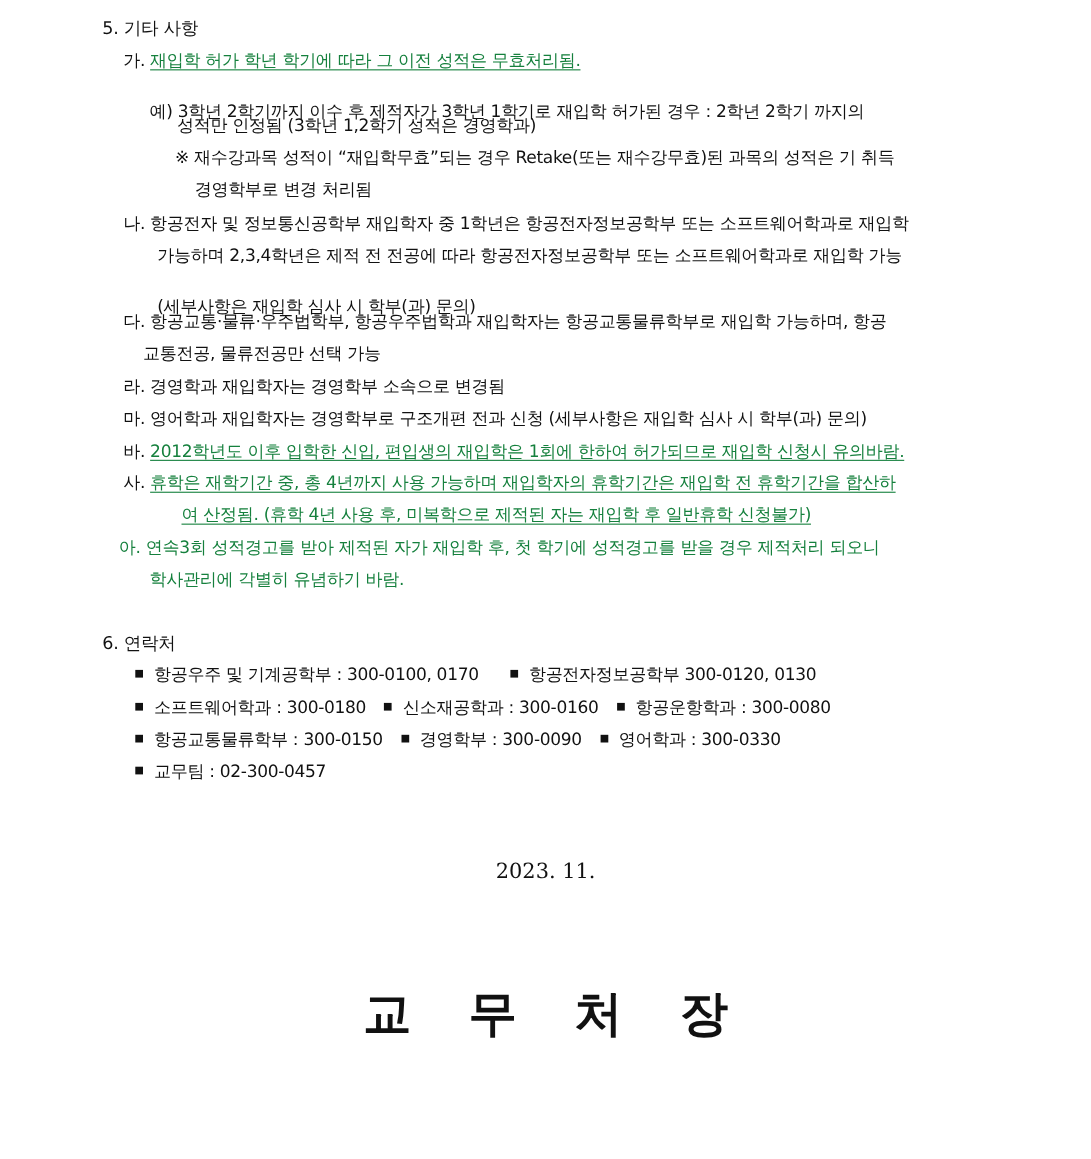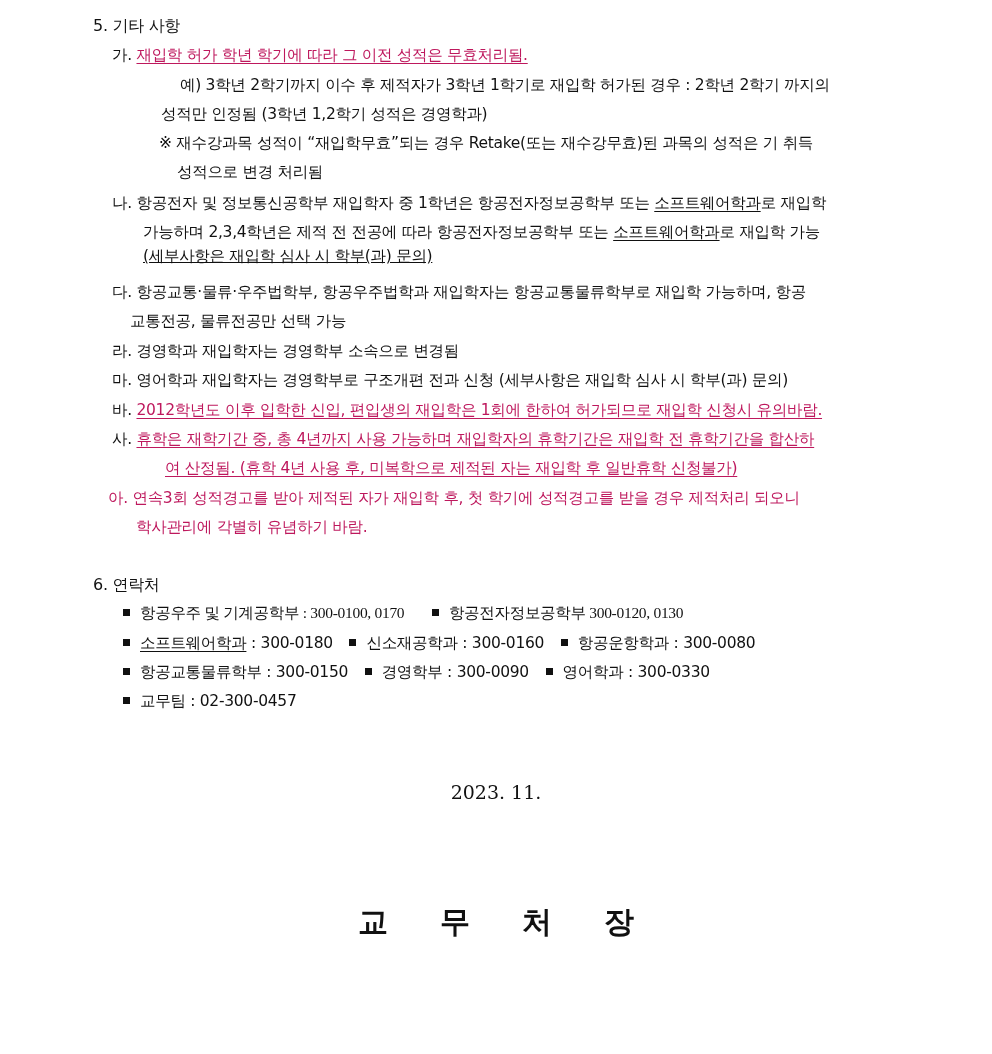--- a/index.html
+++ b/index.html
@@ -15,23 +15,23 @@
       font-family: "DejaVu Sans", "Liberation Sans", sans-serif;
       color: #111111;
       font-size: 15.5px;
     }
     .line {
       position: absolute;
       white-space: nowrap;
       line-height: 20px;
       letter-spacing: -0.3px;
     }
-    .blue { color: #be185d; }
+    .blue { color: #15803d; }
     .ul { text-decoration: underline; text-underline-offset: 3px; text-decoration-thickness: 1px; }
-    .ul-black { text-decoration: underline; text-decoration-color: #111; text-underline-offset: 3px; }
+    .ul-black { text-decoration-color: #111; text-underline-offset: 3px; }
     .heading { font-size: 16px; }
     .bullet {
       display: inline-block;
       width: 7px; height: 7px;
       background: #111;
       margin-right: 10px;
       vertical-align: 2px;
     }
     .gap { display: inline-block; width: 12px; }
     .date {
@@ -41,49 +41,49 @@
       text-align: center;
       font-family: "DejaVu Serif", "Liberation Serif", serif;
       font-size: 19px;
       line-height: 24px;
     }
     .signature {
       position: absolute;
       left: 0; width: 992px;
       top: 900px;
       text-align: center;
-      font-size: 30px;
+      font-size: 44px;
       font-weight: bold;
       line-height: 44px;
     }
     .signature span { display: inline-block; margin: 0 26px; }
   </style>
 </head>
 <body>
 
 <div class="line heading" style="left:93px; top:16px;">5. 기타 사항</div>
 
 <div class="line" style="left:112px; top:45px;">
   <span>가.</span>
   <span class="blue ul">재입학 허가 학년 학기에 따라 그 이전 성적은 무효처리됨.</span>
 </div>
 
-<div class="line" style="left:136px; top:75px;margin-left:44px;">예) 3학년 2학기까지 이수 후 제적자가 3학년 1학기로 재입학 허가된 경우 : 2학년 2학기 까지의</div>
+<div class="line" style="left:136px; top:91px;">예) 3학년 2학기까지 이수 후 제적자가 3학년 1학기로 재입학 허가된 경우 : 2학년 2학기 까지의</div>
 <div class="line" style="left:161px; top:104px;">성적만 인정됨 (3학년 1,2학기 성적은 경영학과)</div>
 <div class="line" style="left:159px; top:133px;">※ 재수강과목 성적이 “재입학무효”되는 경우 Retake(또는 재수강무효)된 과목의 성적은 기 취득</div>
-<div class="line" style="left:177px; top:162px;">성적으로 변경 처리됨</div>
+<div class="line" style="left:177px; top:162px;">경영학부로 변경 처리됨</div>
 
 <div class="line" style="left:112px; top:193px;">
   <span>나.</span>
   <span>항공전자 및 정보통신공학부 재입학자 중 1학년은 항공전자정보공학부 또는 </span><span class="ul-black">소프트웨어학과</span><span>로 재입학</span>
 </div>
 <div class="line" style="left:143px; top:222px;">
   <span>가능하며 2,3,4학년은 제적 전 전공에 따라 항공전자정보공학부 또는 </span><span class="ul-black">소프트웨어학과</span><span>로 재입학 가능</span>
 </div>
-<div class="line" style="left:143px; top:246px;text-decoration:underline;">(세부사항은 재입학 심사 시 학부(과) 문의)</div>
+<div class="line" style="left:143px; top:269px;">(세부사항은 재입학 심사 시 학부(과) 문의)</div>
 
 <div class="line" style="left:112px; top:282px;">
   <span>다.</span>
   <span>항공교통·물류·우주법학부, 항공우주법학과 재입학자는 항공교통물류학부로 재입학 가능하며, 항공</span>
 </div>
 <div class="line" style="left:130px; top:311px;">교통전공, 물류전공만 선택 가능</div>
 
 <div class="line" style="left:112px; top:341px;">
   <span>라.</span>
   <span>경영학과 재입학자는 경영학부 소속으로 변경됨</span>
@@ -106,21 +106,21 @@
 <div class="line blue ul" style="left:136px; top:458px;margin-left:29px;">여 산정됨. (휴학 4년 사용 후, 미복학으로 제적된 자는 재입학 후 일반휴학 신청불가)</div>
 
 <div class="line blue" style="left:108px; top:488px;">
   <span>아.</span>
   <span>연속3회 성적경고를 받아 제적된 자가 재입학 후, 첫 학기에 성적경고를 받을 경우 제적처리 되오니</span>
 </div>
 <div class="line blue" style="left:136px; top:517px;text-align:center;">학사관리에 각별히 유념하기 바람.</div>
 
 <div class="line heading" style="left:93px; top:575px;">6. 연락처</div>
 
-<div class="line" style="left:123px; top:603px;font-family:Liberation Serif, serif;">
+<div class="line" style="left:123px; top:603px;">
   <span><span class="bullet"></span><span>항공우주 및 기계공학부</span><span> : </span><span>300-0100, 0170</span></span><span class="gap"></span><span class="gap"></span>
   <span><span class="bullet"></span><span>항공전자정보공학부</span><span> </span><span>300-0120, 0130</span></span>
 </div>
 
 <div class="line" style="left:123px; top:633px;">
   <span><span class="bullet"></span><span class="ul-black">소프트웨어학과</span><span> : </span><span>300-0180</span></span><span class="gap"></span>
   <span><span class="bullet"></span><span>신소재공학과</span><span> : </span><span>300-0160</span></span><span class="gap"></span>
   <span><span class="bullet"></span><span>항공운항학과</span><span> : </span><span>300-0080</span></span>
 </div>
 

